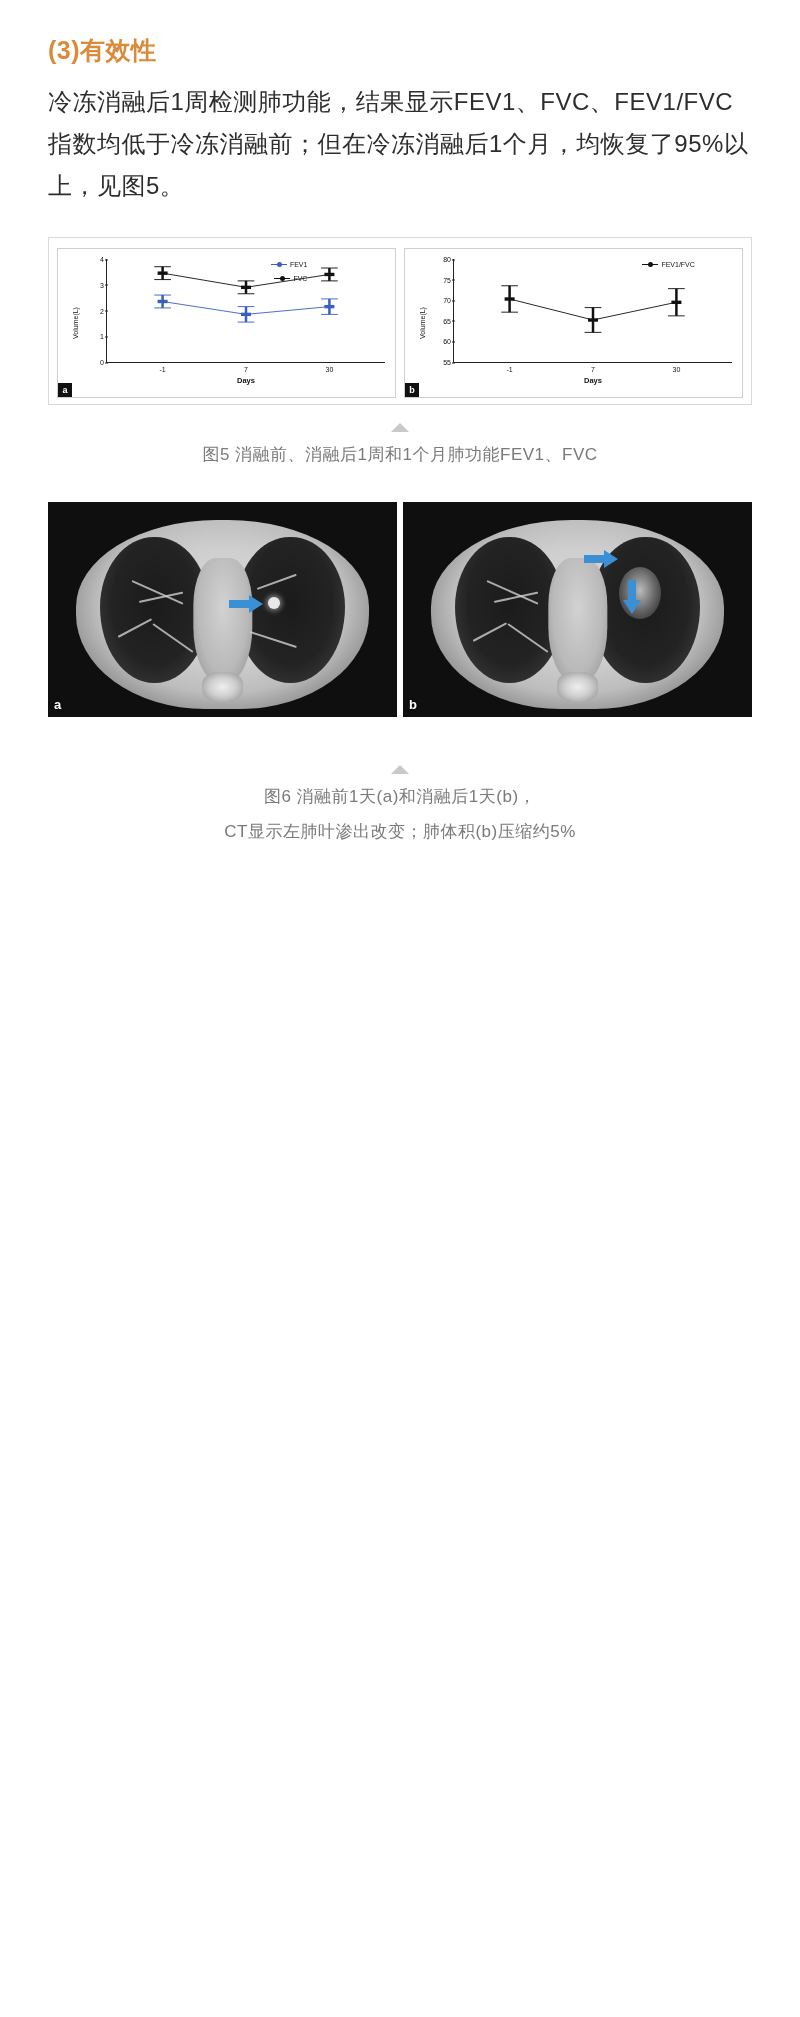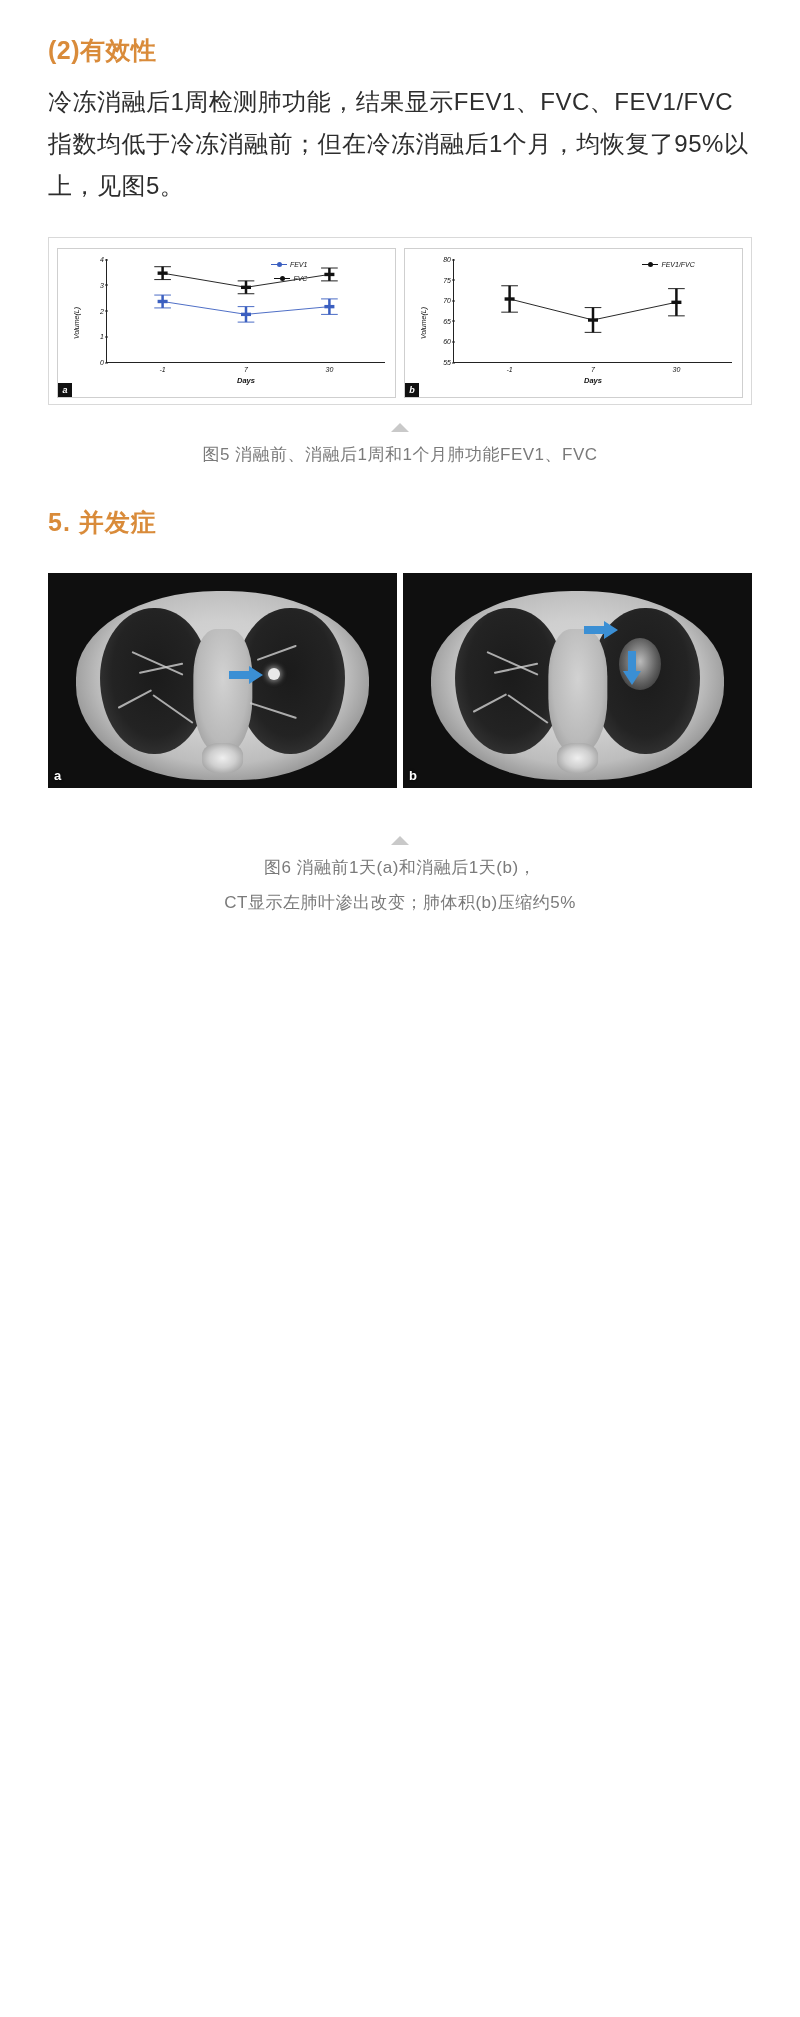--- a/index.html
+++ b/index.html
@@ -46,21 +46,20 @@
     gap:8px;
     background:#fff;
   }
   .panel{
     position:relative;
     flex:1;
     background:#fff;
     border:1px solid #cfcfcf;
     height:150px;
     box-sizing:border-box;
-    font-style:italic;
   }
   .panel .plot{
     position:absolute;
     left:48px;right:10px;top:10px;bottom:34px;
     border-left:1px solid #222;
     border-bottom:1px solid #222;
   }
   .ylab{
     position:absolute;
     left:2px;top:50%;
@@ -232,21 +231,21 @@
     font-size:13px;
     font-weight:bold;
     text-shadow:0 0 3px #000;
   }
 </style>
 </head>
 <body>
 
 <div class="page">
 
-  <h2 class="h-sub">(2)有效性</h2>
+  <h2 class="h-sub">(3)有效性</h2>
 
 
   <p class="body">冷冻消融后1周检测肺功能，结果显示FEV1、FVC、FEV1/FVC指数均低于冷冻消融前；但在冷冻消融后1个月，均恢复了95%以上，见图5。</p>
 
   <div class="fig5-wrap">
 
     <div class="panel">
       <div class="ylab">Volume(L)</div>
 
       <div class="legend fev1" style="right:26%;top:12px;">
@@ -365,21 +364,20 @@
         </svg>
       </div>
 
       <div class="panel-tag">b</div>
     </div>
   </div>
 
   <div class="fig-arrow"></div>
   <p class="caption">图5  消融前、消融后1周和1个月肺功能FEV1、FVC</p>
 
-  <h2 class="h-section">5. 并发症</h2>
 
 
   <div class="fig6-wrap">
 
     <div class="ct">
       <div class="lungbody"></div>
       <div class="lungR"></div>
       <div class="lungL"></div>
       <div class="mediastinum"></div>
       <div class="spine"></div>

